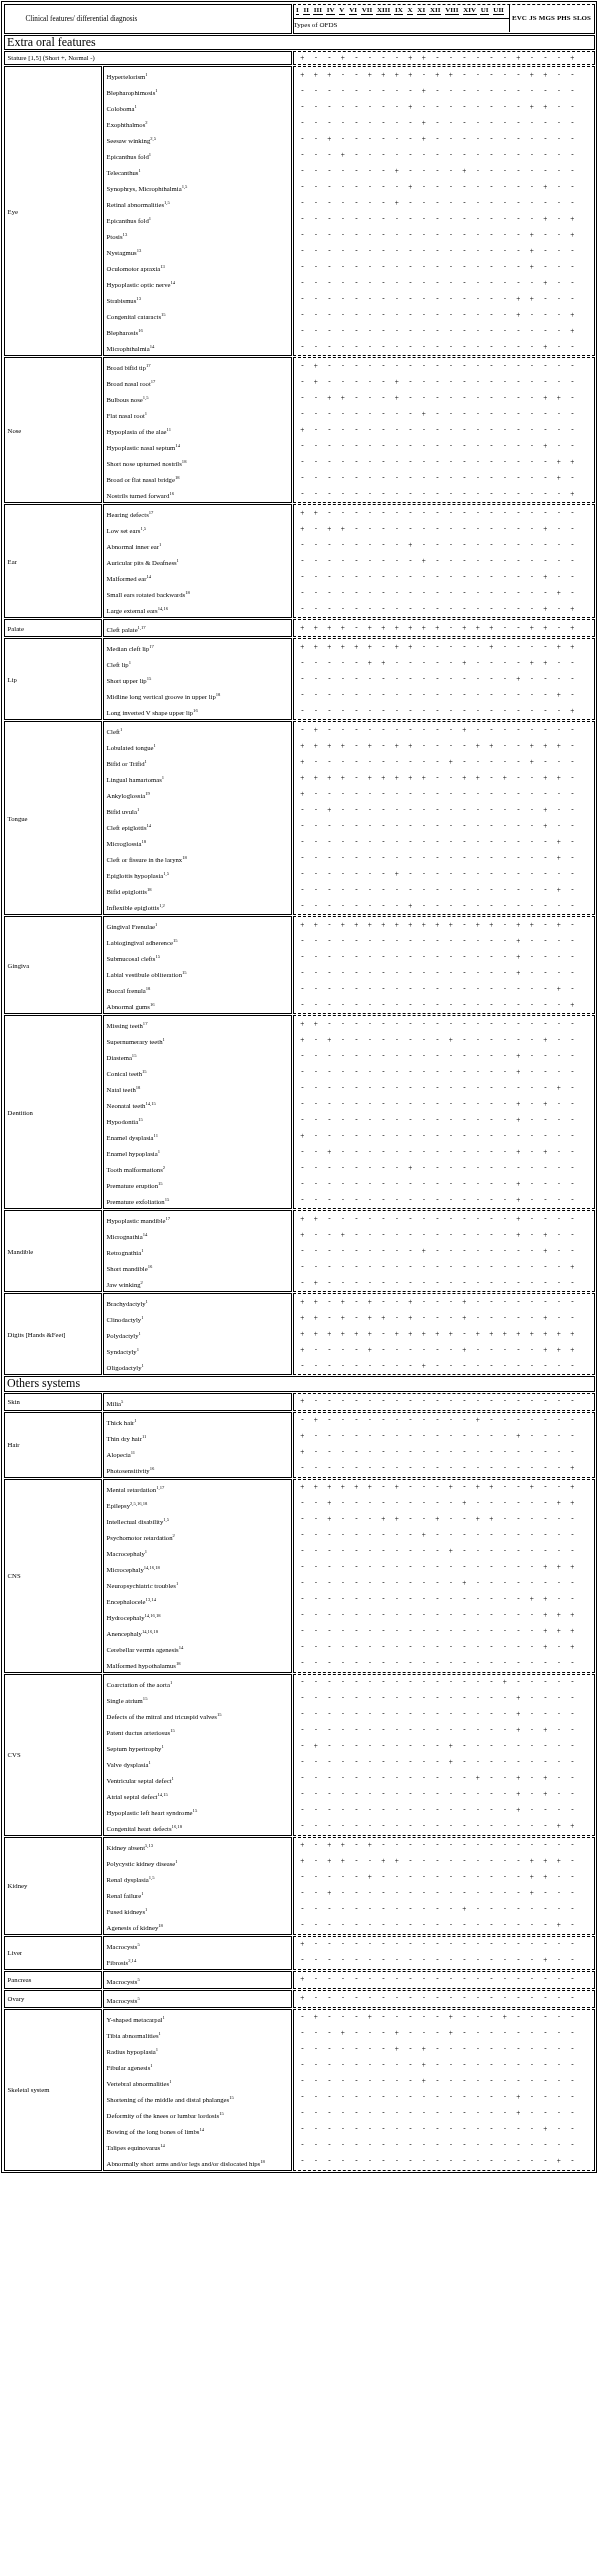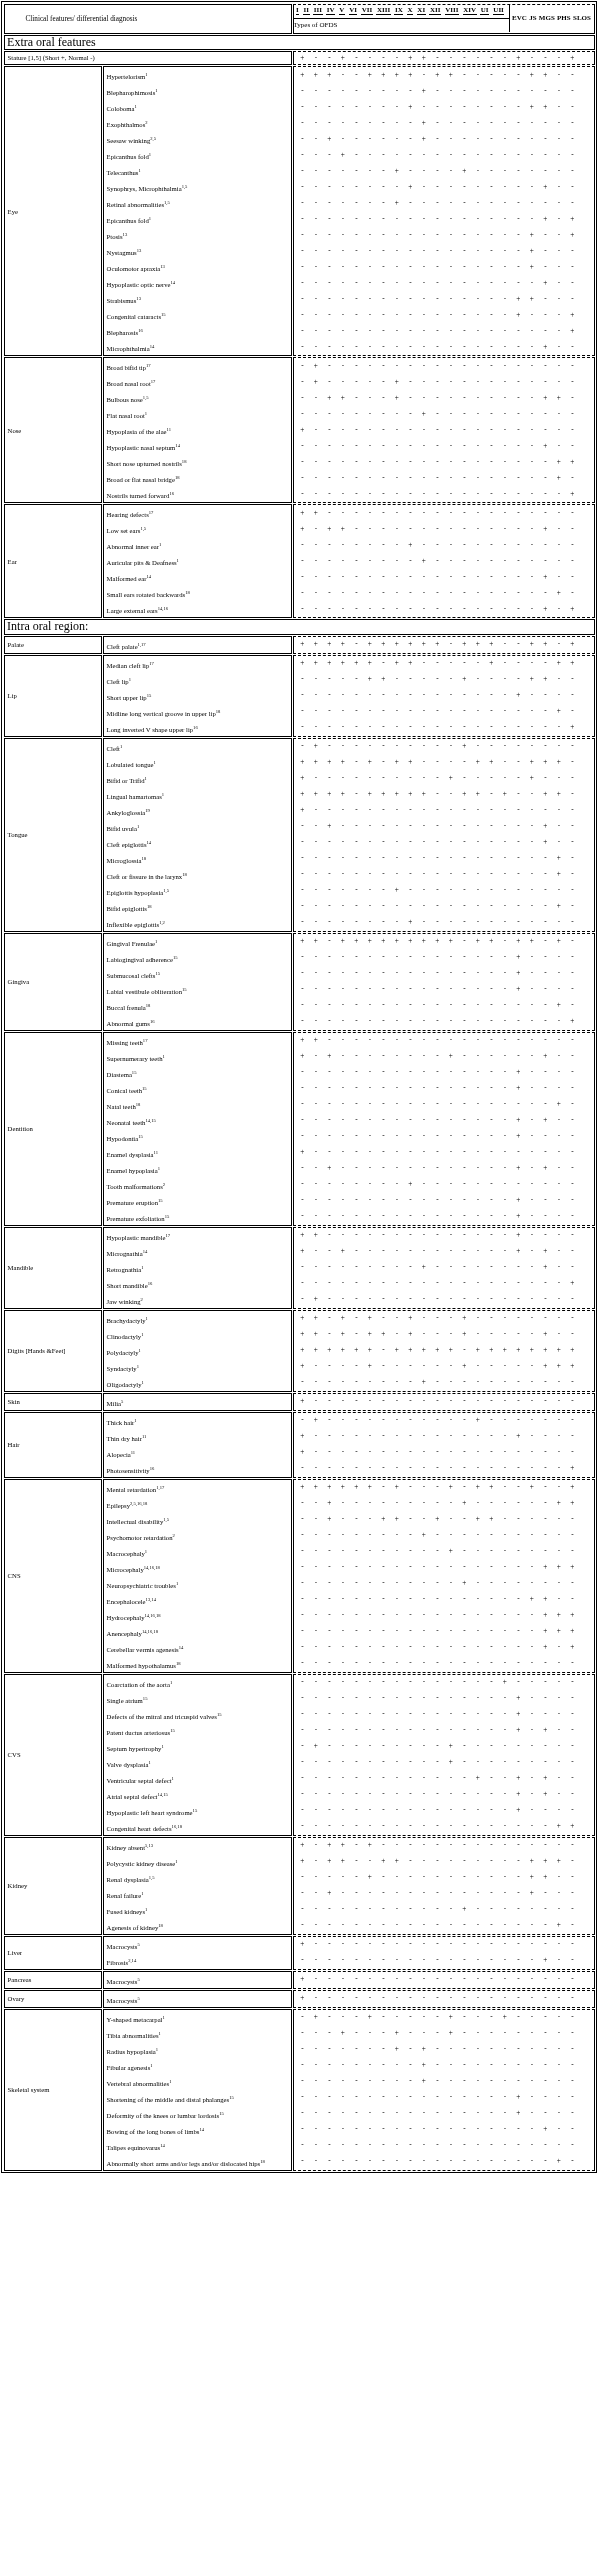--- a/index.html
+++ b/index.html
@@ -938,23 +938,20 @@
               <span class="sy">-</span>
               <span class="sy">-</span>
               <span class="sy">-</span>
               <span class="sy">+</span>
               <span class="sy">-</span>
               <span class="sy">+</span>
             </div>
           </td>
         </tr>
         <tr>
-          <td colspan="3" class="section-cell">Intra oral region:</td>
-        </tr>
-        <tr>
           <td class="cat">Palate</td>
           <td class="feats">
             <div class="fl"><span>Cleft palate</span><sup>1,17</sup></div>
           </td>
           <td class="syms">
             <div class="sl">
               <span class="sy">+</span>
               <span class="sy">+</span>
               <span class="sy">+</span>
               <span class="sy">+</span>
@@ -2094,20 +2091,23 @@
               <span class="sy">-</span>
               <span class="sy">-</span>
               <span class="sy">-</span>
               <span class="sy">-</span>
               <span class="sy">-</span>
               <span class="sy">-</span>
             </div>
           </td>
         </tr>
         <tr>
+          <td colspan="3" class="section-cell">Others systems</td>
+        </tr>
+        <tr>
           <td class="cat">Skin</td>
           <td class="feats">
             <div class="fl"><span>Milia</span><sup>5</sup></div>
           </td>
           <td class="syms">
             <div class="sl">
               <span class="sy">+</span>
               <span class="sy">-</span>
               <span class="sy">-</span>
               <span class="sy">-</span>

